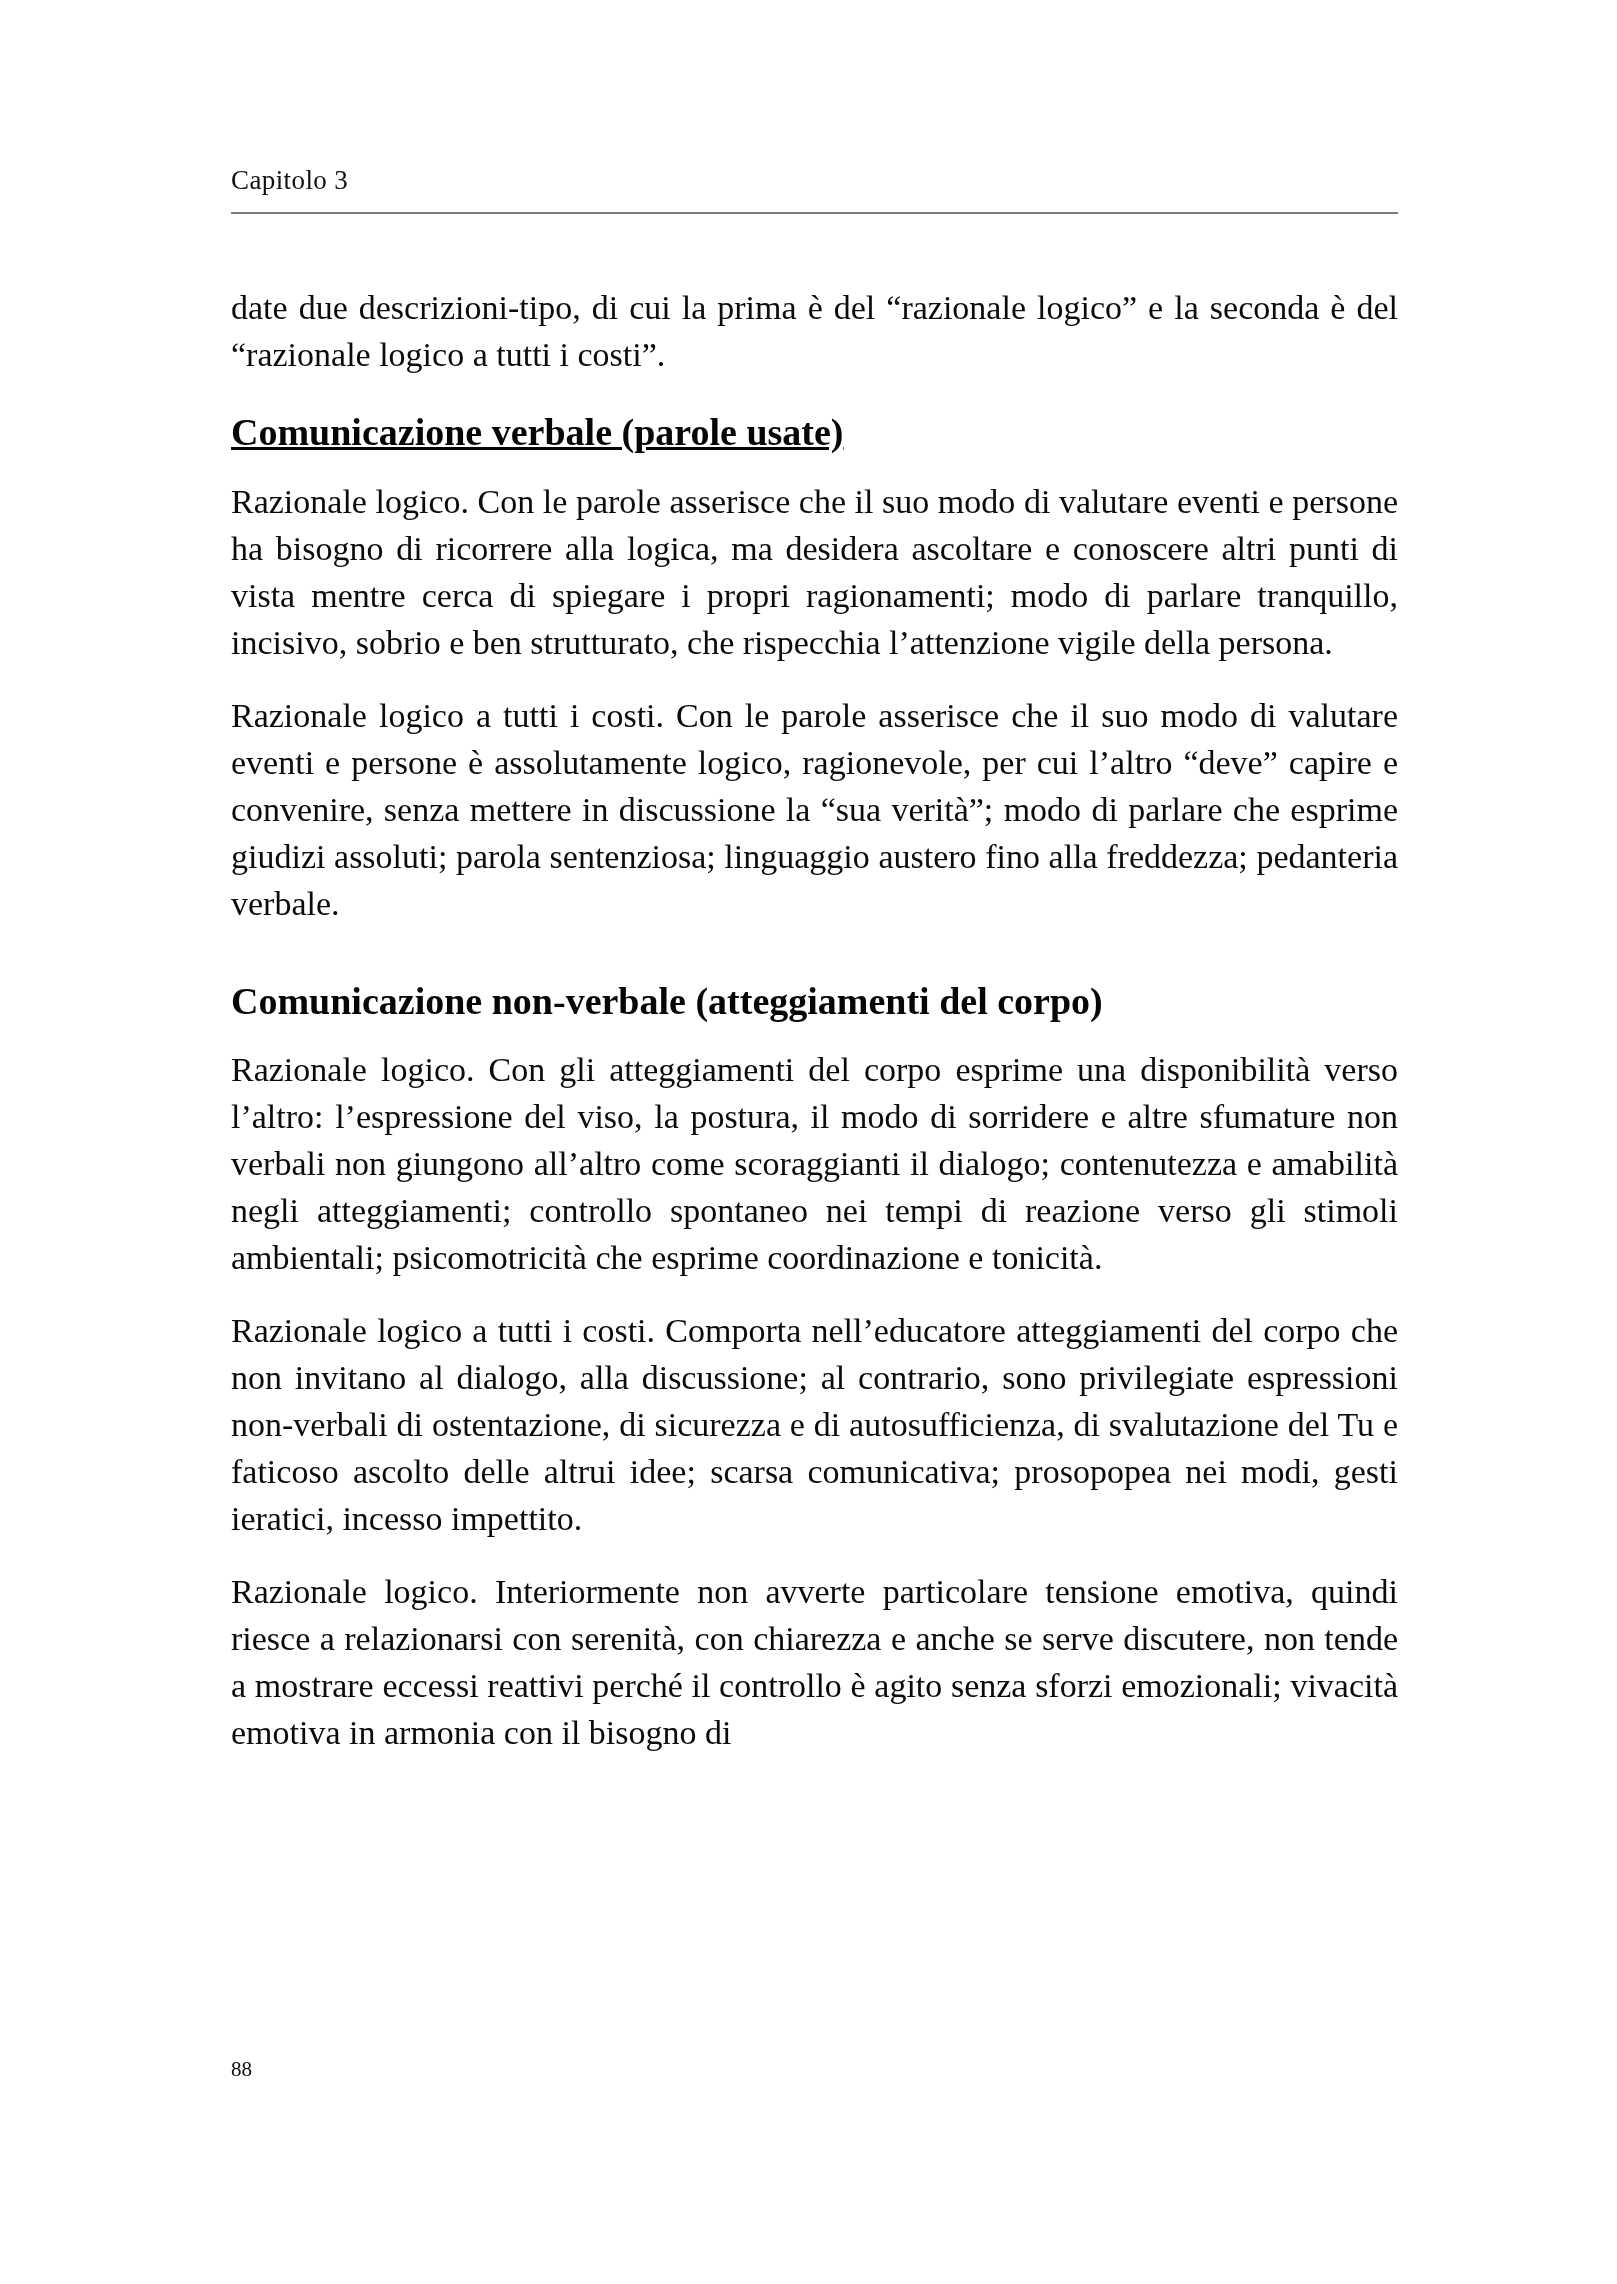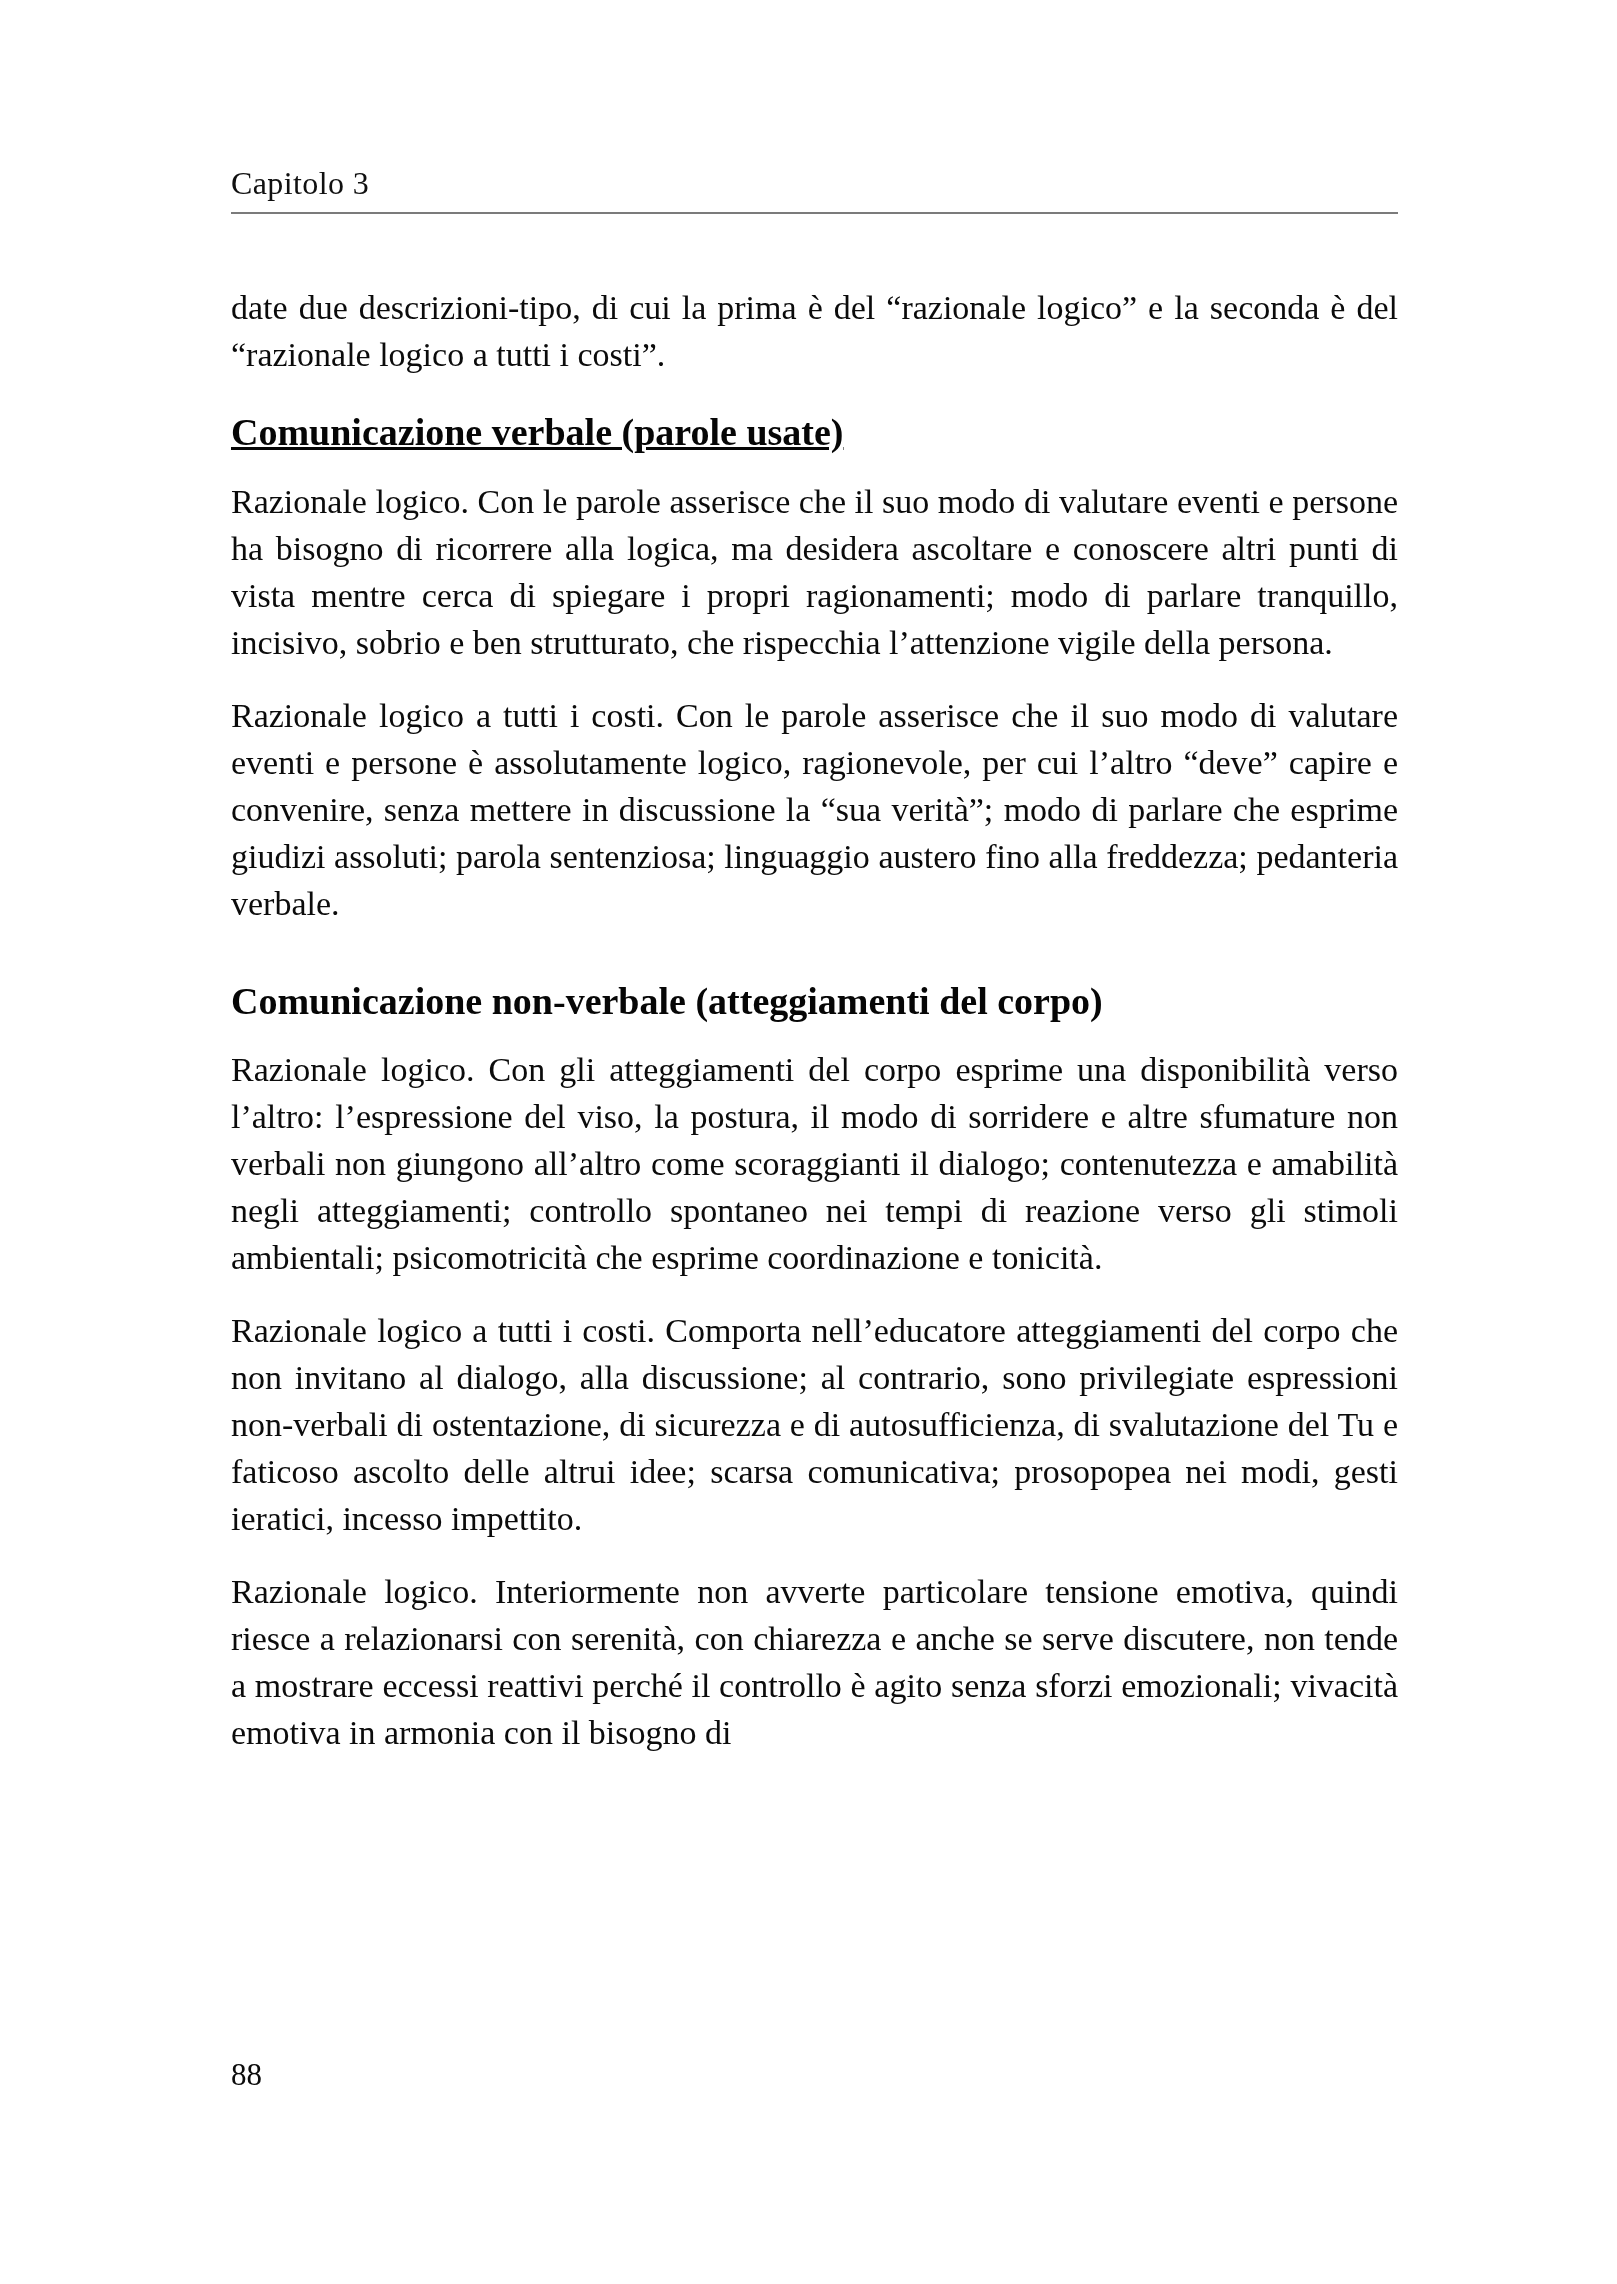--- a/index.html
+++ b/index.html
@@ -13,21 +13,21 @@
     height: 2284px;
     background: #ffffff;
     color: #0b0b0b;
     font-family: "Liberation Serif", "DejaVu Serif", serif;
     overflow: hidden;
   }
   .running-head {
     position: absolute;
     left: 231px;
     top: 165px;
-    font-size: 32px;
+    font-size: 27px;
     letter-spacing: 0.4px;
     color: #101010;
   }
   .header-rule {
     position: absolute;
     left: 231px;
     top: 212px;
     width: 1167px;
     height: 2.4px;
     background: #7b7b7b;
@@ -59,21 +59,21 @@
     letter-spacing: 0px;
   }
   h2.section-heading.first {
     margin-top: 32px;
     text-decoration: underline;
   }
   .page-number {
     position: absolute;
     left: 231px;
     top: 2057px;
-    font-size: 31px;
+    font-size: 21px;
     color: #0b0b0b;
   }
 </style>
 </head>
 <body>
 
 <div class="page">
 
   <div class="running-head">Capitolo 3</div>
 

